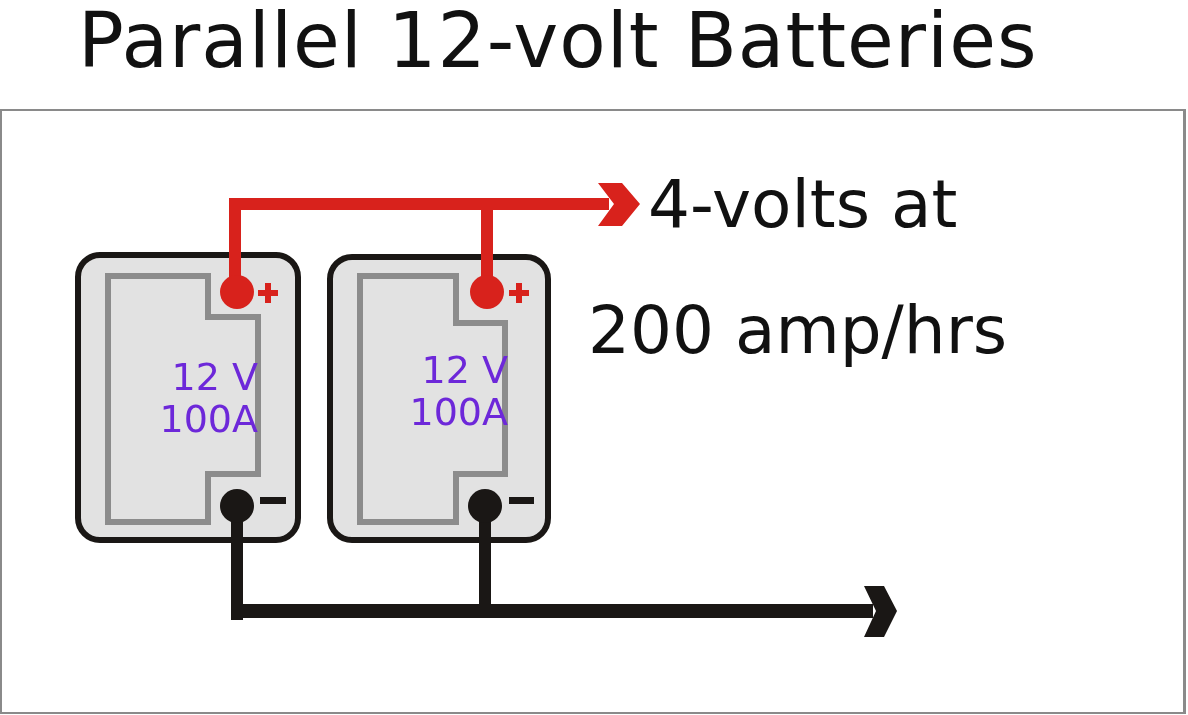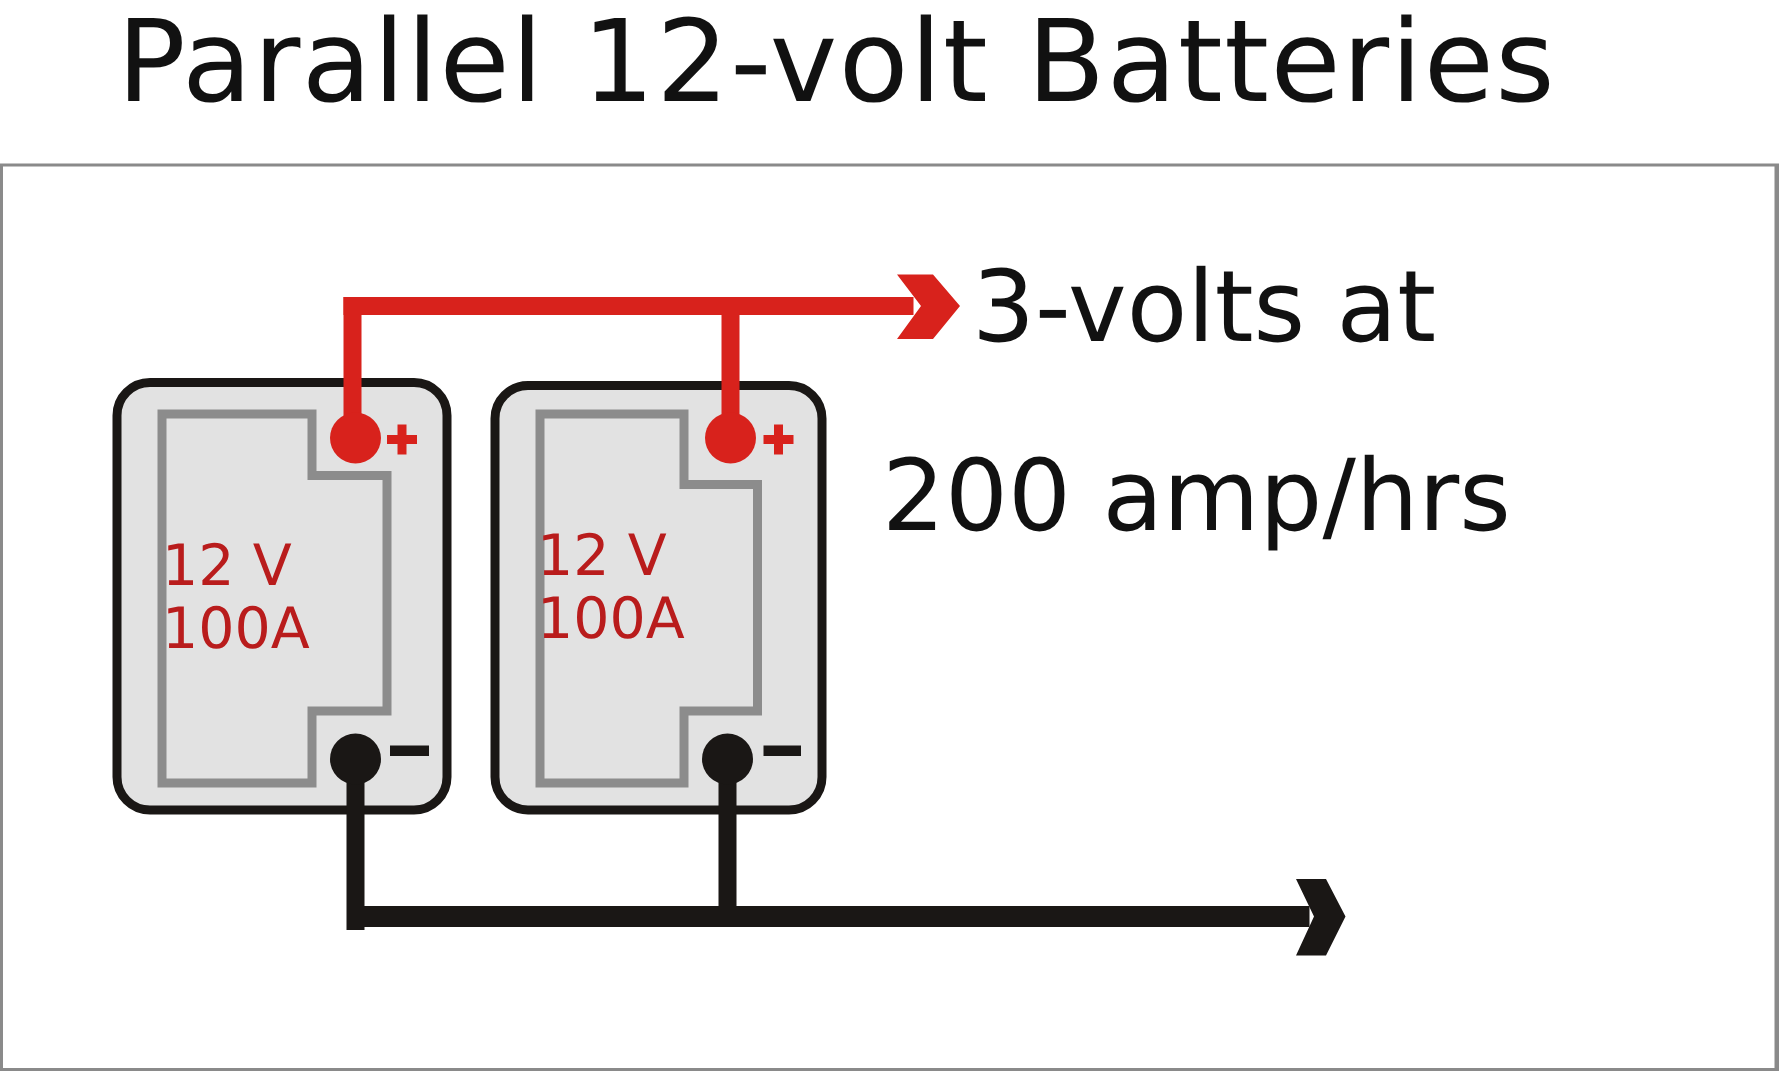--- a/index.html
+++ b/index.html
@@ -2,21 +2,21 @@
 <html><head>
 <meta charset="utf-8">
 <style>
   html, body { margin:0; padding:0; background:#ffffff; }
   body { width:1188px; height:715px; position:relative; overflow:hidden; font-family:"Liberation Sans", sans-serif; }
   .title { position:absolute; left:0; top:0; width:1180px; height:90px; }
   .title span { position:absolute; left:78px; top:-4px; font-size:76px; line-height:90px; color:#111; letter-spacing:1px; white-space:nowrap; font-family:"DejaVu Sans", sans-serif; }
   .frame { position:absolute; left:0; top:109px; width:1186px; height:605px; border:2px solid #8a8a8a; border-right-width:3px; border-bottom-width:2px; box-sizing:border-box; }
   svg { position:absolute; left:0; top:0; }
   .out-label { position:absolute; left:588px; font-size:66px; color:#111; white-space:nowrap; font-family:"DejaVu Sans", sans-serif; line-height:1; }
-  .batt-text { position:absolute; font-size:38px; color:#b91c1c; text-align:left; width:150px; line-height:1.1; font-family:"DejaVu Sans", sans-serif; }
+  .batt-text { position:absolute; font-size:38px; color:#6d28d9; text-align:right; width:150px; line-height:1.1; font-family:"DejaVu Sans", sans-serif; }
 </style>
 </head>
 <body>
 
 <div class="title">
   <span>Parallel 12-volt Batteries</span>
 </div>
 
 <div class="frame"></div>
 
@@ -64,14 +64,14 @@
 
 <div class="batt-text" style="left:108px; top:357px;">
   <div>12 V</div>
   <div>100A</div>
 </div>
 <div class="batt-text" style="left:358px; top:350px;">
   <div>12 V</div>
   <div>100A</div>
 </div>
 
-<div class="out-label" style="left:648px; top:172px;">3-volts at</div>
+<div class="out-label" style="left:648px; top:172px;">4-volts at</div>
 <div class="out-label" style="left:588px; top:298px;text-align:center;">200 amp/hrs</div>
 
 </body></html>

